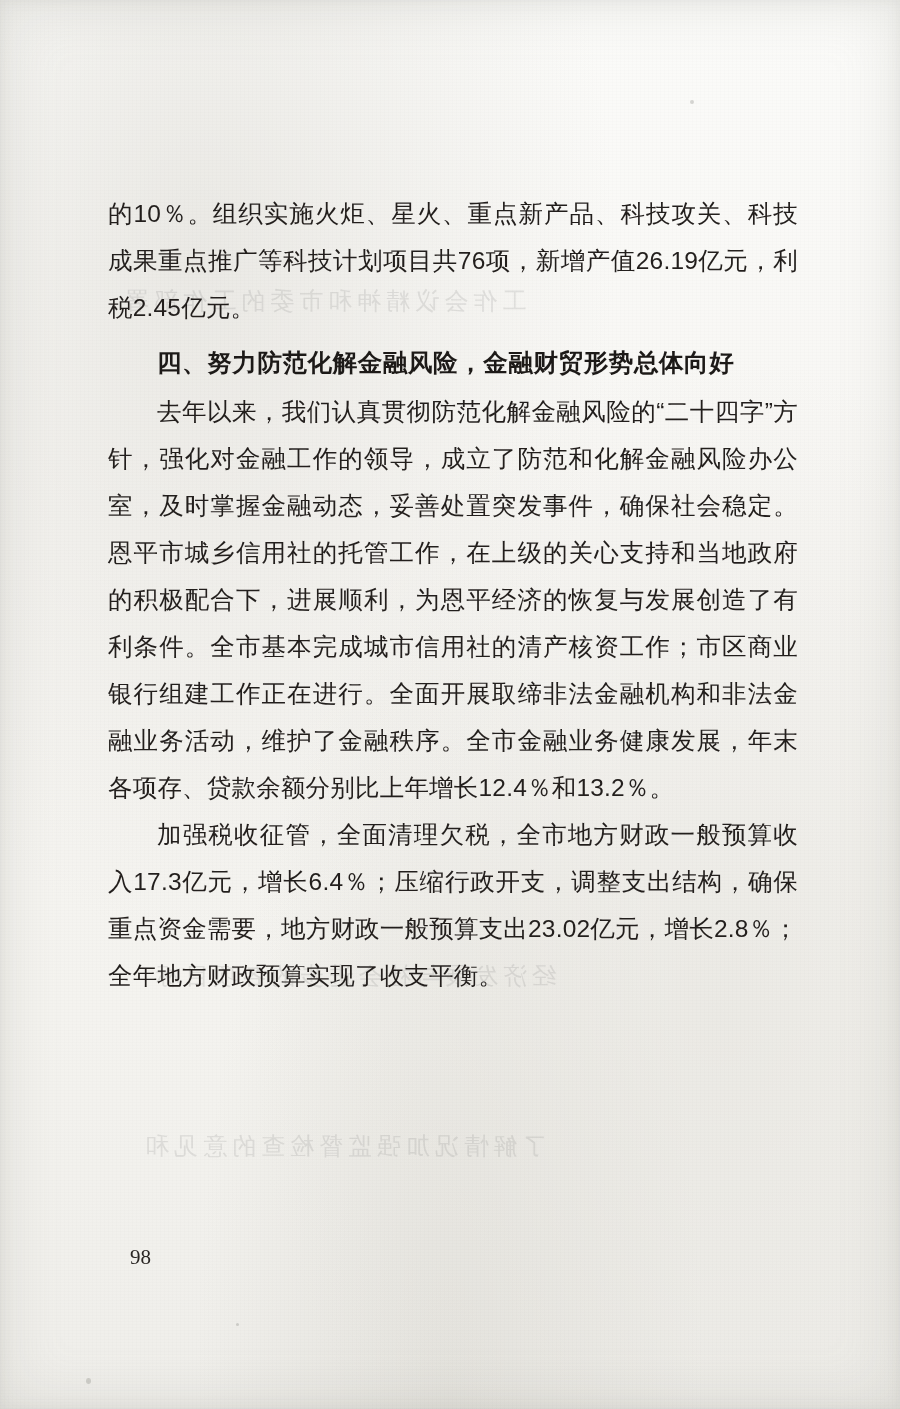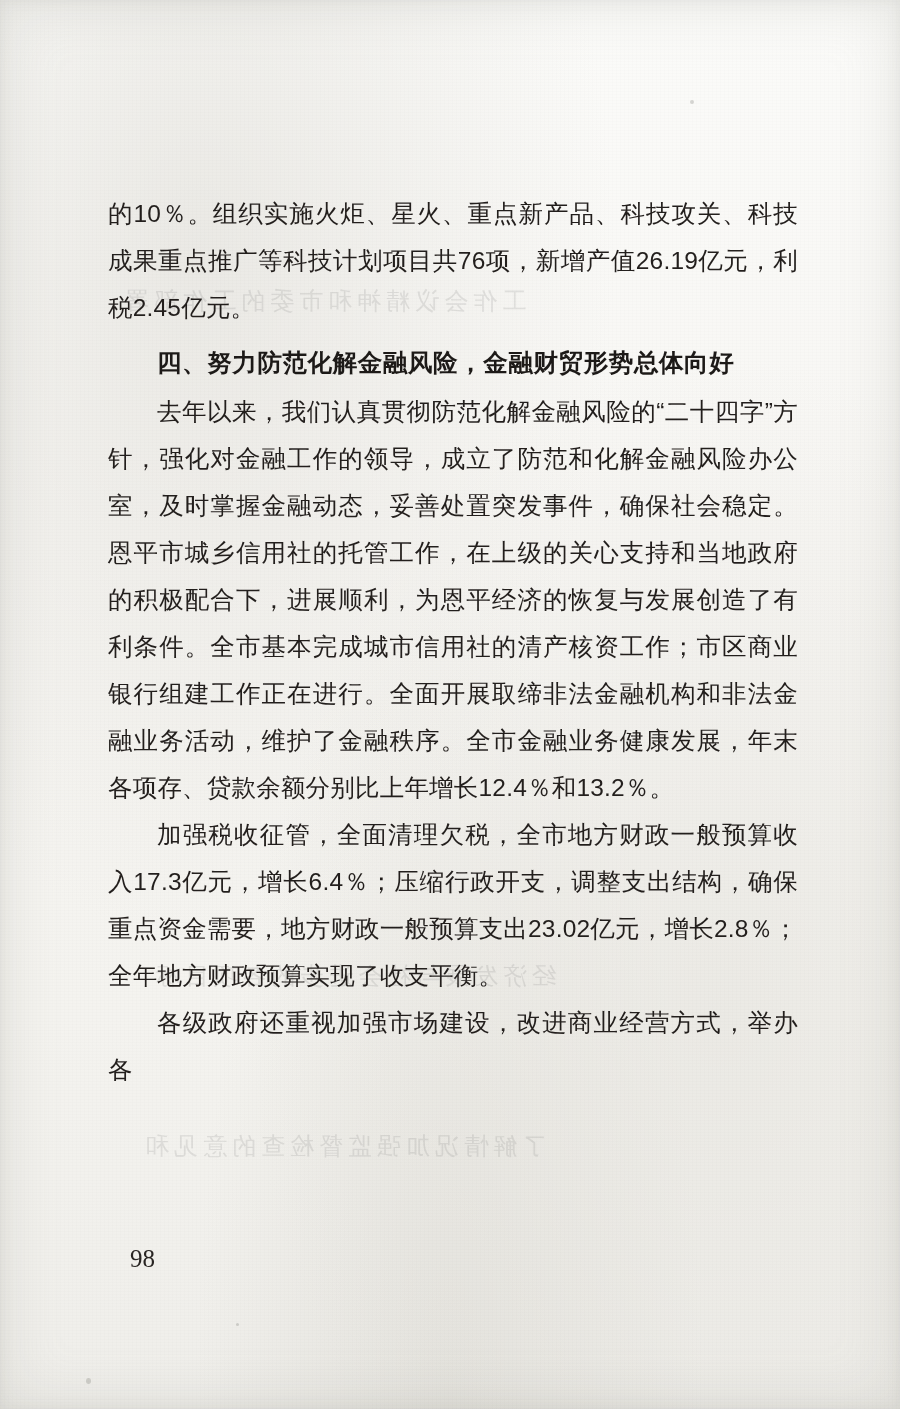--- a/index.html
+++ b/index.html
@@ -75,21 +75,21 @@
     font-weight: bold;
     color: #1d1a18;
     text-indent: 2em;
     letter-spacing: 0.6px;
     font-family: Liberation Mono, monospace;
   }
   .page-number {
     position: absolute;
     left: 130px;
     top: 1245px;
-    font-size: 25px;
+    font-size: 21px;
     color: #2a2624;
     font-family: "Liberation Serif", "DejaVu Serif", serif;
   }
   .edge-shadow {
     position: absolute;
     inset: 0;
     pointer-events: none;
     box-shadow: inset 0 0 60px rgba(150,148,142,0.22), inset 0 0 14px rgba(120,118,112,0.10);
   }
   .speck {
@@ -106,21 +106,20 @@
 
   <div class="ghost" style="left:120px; top:285px;">工作会议精神和市委的工作部署</div>
   <div class="ghost" style="left:150px; top:960px;">经济发展与社会进步的各项目标</div>
   <div class="ghost" style="left:140px; top:1130px;">了解情况加强监督检查的意见和</div>
 
   <div class="content">
     <p class="para">的10％。组织实施火炬、星火、重点新产品、科技攻关、科技成果重点推广等科技计划项目共76项，新增产值26.19亿元，利税2.45亿元。</p>
     <h2 class="section">四、努力防范化解金融风险，金融财贸形势总体向好</h2>
     <p class="para indent">去年以来，我们认真贯彻防范化解金融风险的“二十四字”方针，强化对金融工作的领导，成立了防范和化解金融风险办公室，及时掌握金融动态，妥善处置突发事件，确保社会稳定。恩平市城乡信用社的托管工作，在上级的关心支持和当地政府的积极配合下，进展顺利，为恩平经济的恢复与发展创造了有利条件。全市基本完成城市信用社的清产核资工作；市区商业银行组建工作正在进行。全面开展取缔非法金融机构和非法金融业务活动，维护了金融秩序。全市金融业务健康发展，年末各项存、贷款余额分别比上年增长12.4％和13.2％。</p>
     <p class="para indent">加强税收征管，全面清理欠税，全市地方财政一般预算收入17.3亿元，增长6.4％；压缩行政开支，调整支出结构，确保重点资金需要，地方财政一般预算支出23.02亿元，增长2.8％；全年地方财政预算实现了收支平衡。</p>
-    <p class="para indent">各级政府还重视加强市场建设，改进商业经营方式，举办各</p>
   </div>
 
   <div class="page-number">98</div>
 
   <div class="speck" style="left:86px; top:1378px; width:5px; height:6px;"></div>
   <div class="speck" style="left:690px; top:100px; width:4px; height:4px;"></div>
   <div class="speck" style="left:236px; top:1323px; width:3px; height:3px;"></div>
 
   <div class="edge-shadow"></div>
 </div>

